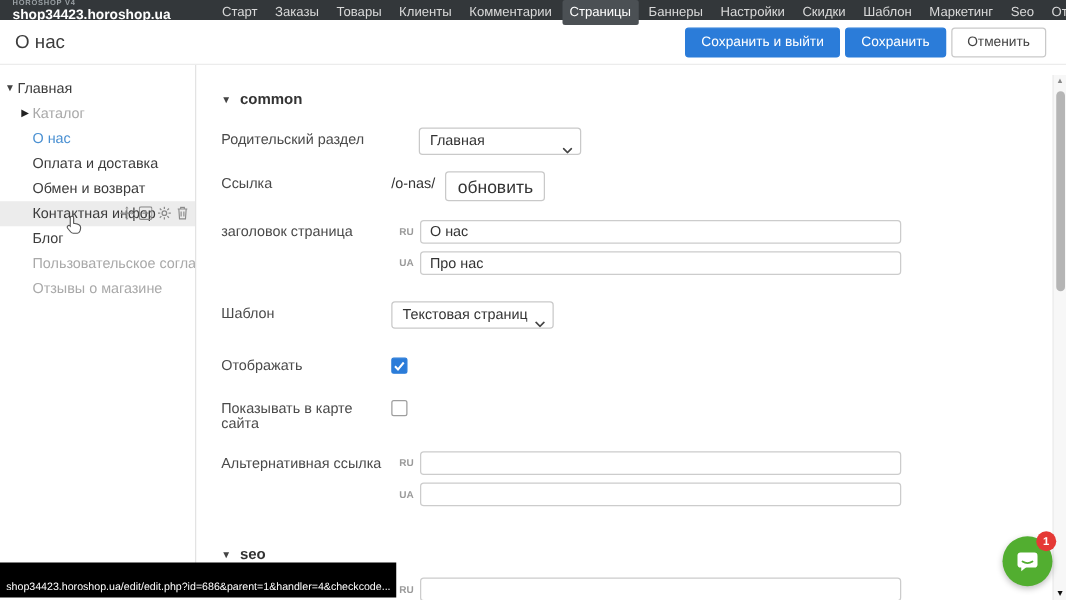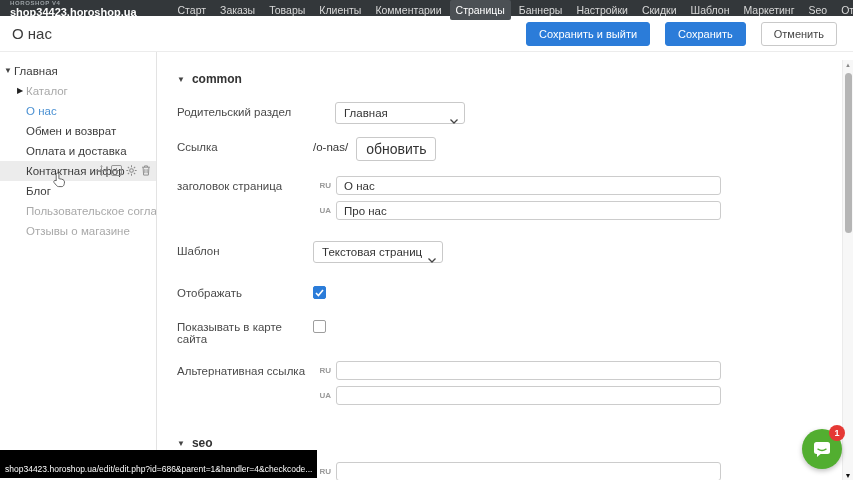--- a/index.html
+++ b/index.html
@@ -17,21 +17,21 @@
   .logo-domain{ font-size:11px; color:#fff; font-weight:bold; display:block; margin-top:1px; }
   .nav-items{ display:flex; align-items:center; }
   .nav-item{ font-size:10.5px; color:#d9d9d9; padding:4px 6px; margin:0 1px;
     border-radius:2px; white-space:nowrap; cursor:pointer; }
   .nav-item.active{ background:#4b5054; color:#fff; }
 
   
   .page-header{ height:36px; display:flex; align-items:center; padding:0 12px;
     border-bottom:1px solid #ececec; background:#fff; }
   .page-title{ font-size:15px; color:#3c3c3c; }
-  .header-buttons{ margin-left:auto; display:flex; gap:15px; padding-right:4px; }
+  .header-buttons{ margin-left:auto; display:flex; gap:4px; padding-right:4px; }
   .btn{ font-size:11px; border-radius:3px; padding:5px 12px; cursor:pointer;
     font-family:"Liberation Sans", sans-serif; }
   .btn-primary{ background:#2b7cd9; color:#fff; border:1px solid #2b7cd9; }
   .btn-secondary{ background:#fff; color:#444; border:1px solid #c9c9c9; }
 
   
   .content{ display:flex; height:420px; }
 
   
   .sidebar{ width:157px; flex-shrink:0; border-right:1px solid #e3e3e3; padding-top:9px;
@@ -155,24 +155,24 @@
       <span>Главная</span>
     </div>
     <div class="tree-item child muted">
       <span class="tree-chevron" style="color:#222;">▶</span>
       <span>Каталог</span>
     </div>
     <div class="tree-item child selected">
       <span>О нас</span>
     </div>
     <div class="tree-item child">
+      <span>Оплата и доставка</span>
+    </div>
+    <div class="tree-item child">
       <span>Обмен и возврат</span>
-    </div>
-    <div class="tree-item child">
-      <span>Оплата и доставка</span>
     </div>
     <div class="tree-item child hovered">
       <span>Контактная инфор</span>
       <span class="tree-actions">
         <span>
           <svg width="11" height="11" viewBox="0 0 12 12">
             <path d="M6 2.2v7.6M2.2 6h7.6" stroke="#8a8a8a" stroke-width="1" fill="none"></path>
             <path d="M6 0L4.6 2h2.8zM6 12l-1.4-2h2.8zM0 6l2-1.4v2.8zM12 6l-2-1.4v2.8z" fill="#8a8a8a"></path>
           </svg>
         </span>

